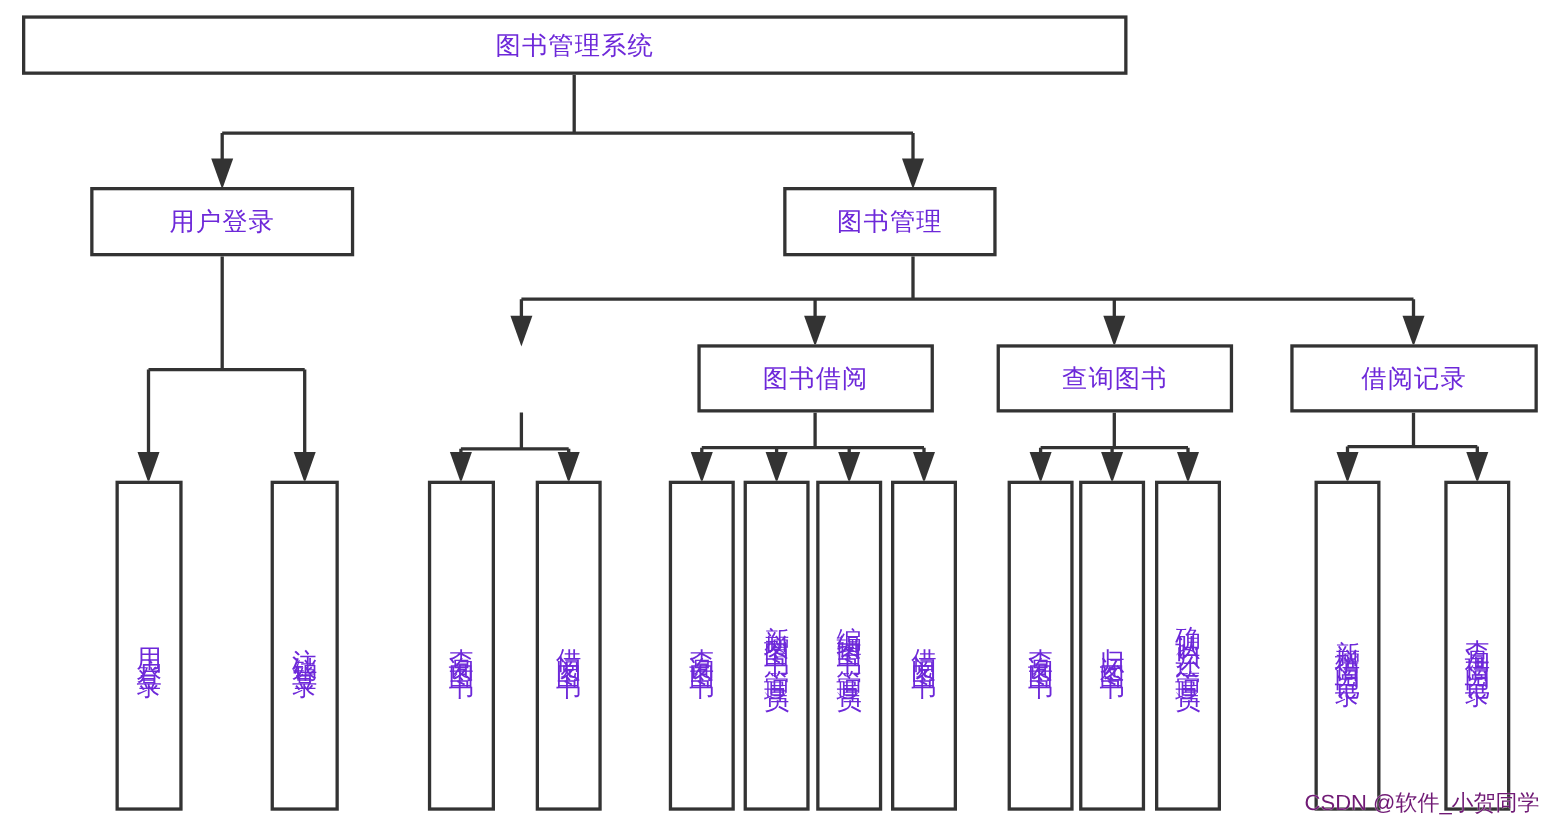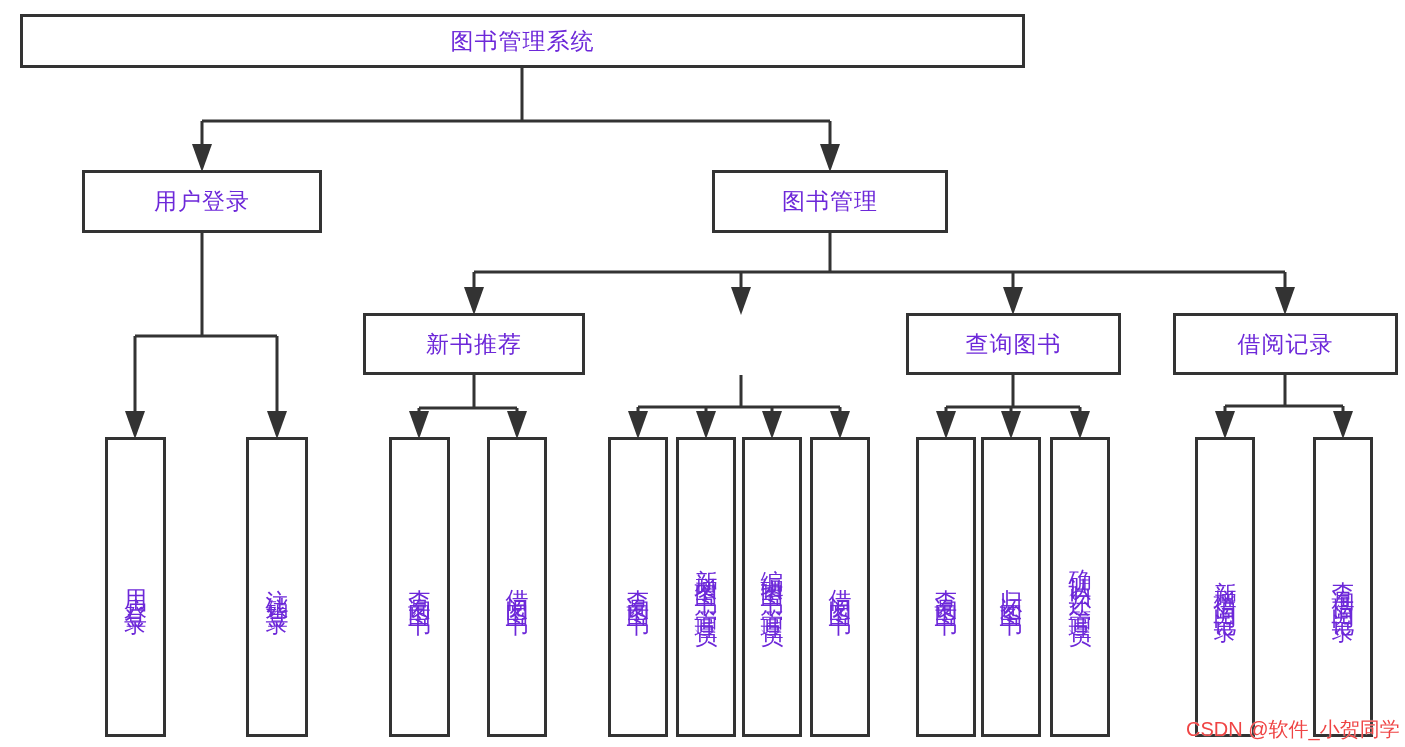--- a/index.html
+++ b/index.html
@@ -36,21 +36,21 @@
     font-size: 23px;
     letter-spacing: 8px;
     line-height: 1.0;
   }
   .watermark {
     position: absolute;
     left: 1186px;
     top: 716px;
     z-index: 10;
     font-size: 20px;
-    color: #ef4444;
+    color: #701a75;
     text-shadow: 0 0 1px #ffffff;
     white-space: nowrap;
     letter-spacing: 0px;
   }
 </style>
 </head>
 <body>
 
 <div class="canvas">
 
@@ -79,23 +79,23 @@
       <polygon points="1001,411 1021,411 1011,439" fill="#333333"></polygon>
       <polygon points="1070,411 1090,411 1080,439" fill="#333333"></polygon>
       <path d="M1285,375 V406 M1225,406 H1343 M1225,406 V415 M1343,406 V415" stroke="#333333" stroke-width="3" fill="none"></path>
       <polygon points="1215,411 1235,411 1225,439" fill="#333333"></polygon>
       <polygon points="1333,411 1353,411 1343,439" fill="#333333"></polygon>
     </svg>
 
   <div class="hbox" style="left:20px; top:14px; width:1005px; height:54px;">图书管理系统</div>
 
   <div class="hbox" style="left:82px; top:170px; width:240px; height:63px;">用户登录</div>
-  <div class="hbox" style="left:712px; top:170px; width:236px; height:63px;">图书管理</div>
+  <div class="hbox" style="left:712px; top:170px; width:194px; height:63px;">图书管理</div>
 
-  <div class="hbox" style="left:363px; top:313px; width:222px; height:62px;">新书推荐</div>
+  <div class="hbox" style="left:634px; top:313px; width:215px; height:62px;">图书借阅</div>
   <div class="hbox" style="left:906px; top:313px; width:215px; height:62px;">查询图书</div>
   <div class="hbox" style="left:1173px; top:313px; width:225px; height:62px;">借阅记录</div>
 
   <div class="vbox" style="left:105px; top:437px; width:61px; height:300px;">用户登录</div>
   <div class="vbox" style="left:246px; top:437px; width:62px; height:300px;">注销登录</div>
 
   <div class="vbox" style="left:389px; top:437px; width:61px; height:300px;">查询图书</div>
   <div class="vbox" style="left:487px; top:437px; width:60px; height:300px;">借阅图书</div>
 
   <div class="vbox" style="left:608px; top:437px; width:60px; height:300px;">查询图书</div>

